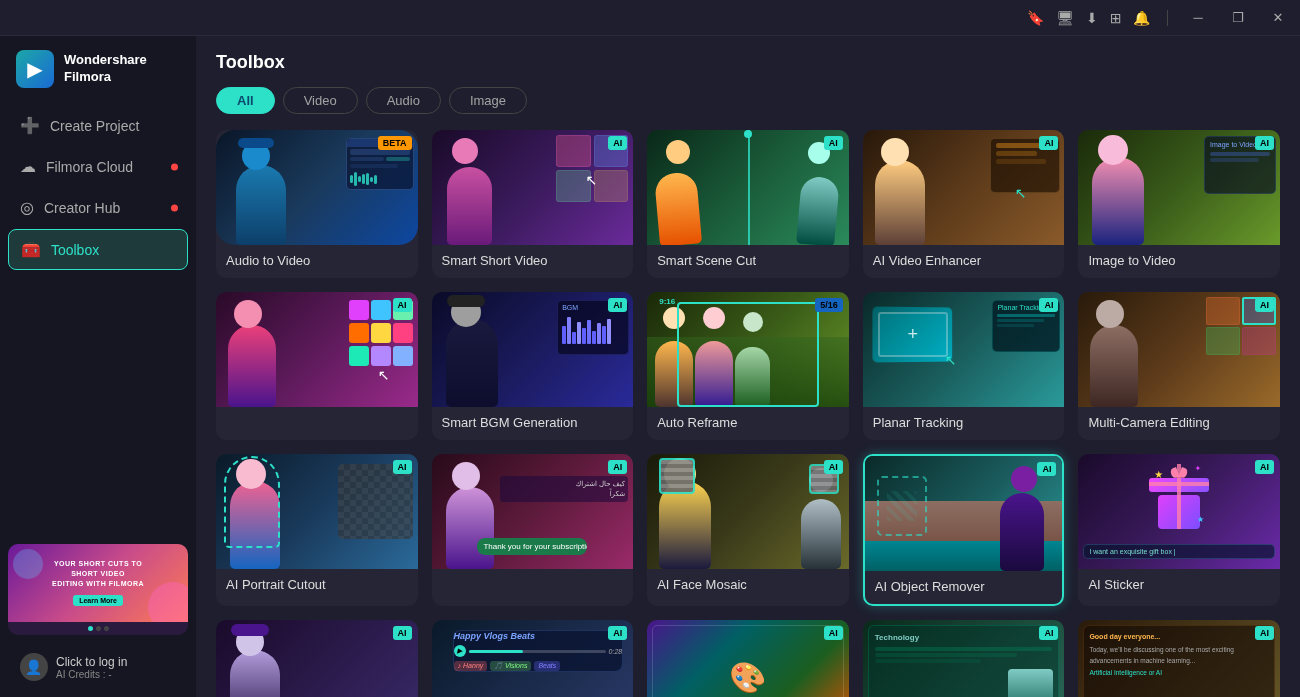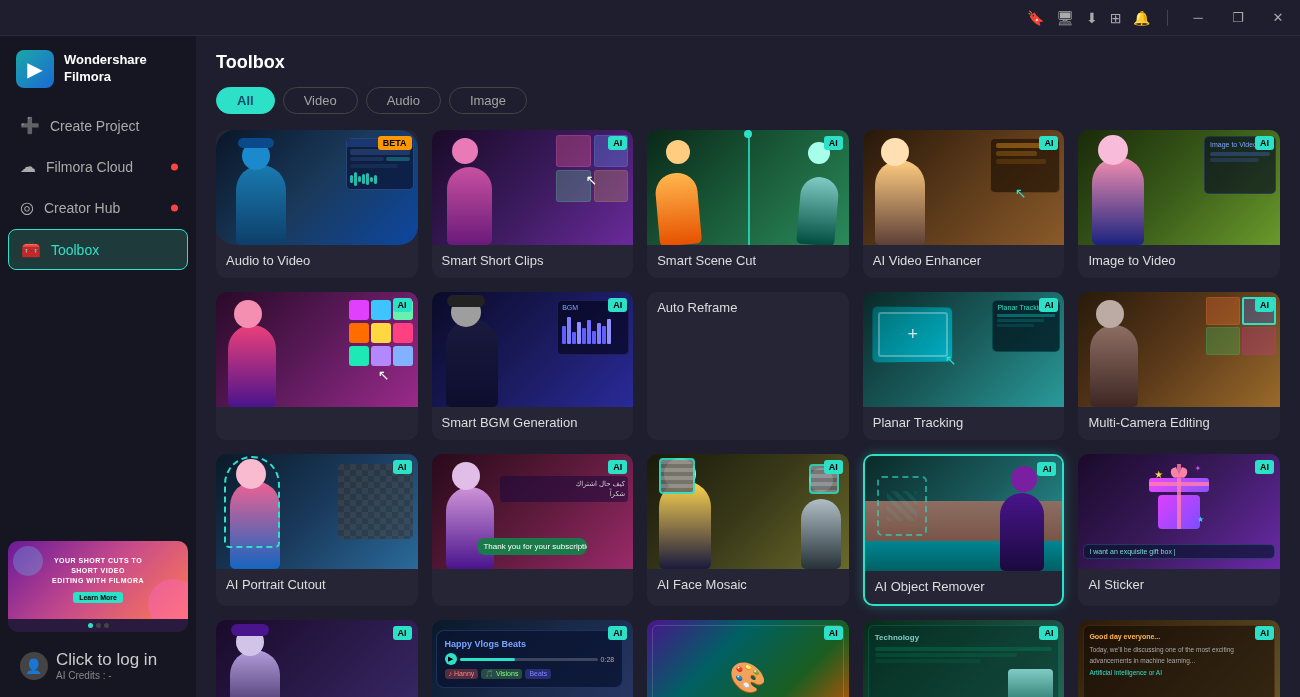--- a/index.html
+++ b/index.html
@@ -170,21 +170,21 @@
     .avatar {
       width: 28px;
       height: 28px;
       border-radius: 50%;
       background: #444;
       display: flex;
       align-items: center;
       justify-content: center;
       font-size: 14px;
     }
-    .user-info { font-size: 17px; color: #ccc; }
+    .user-info { font-size: 12px; color: #ccc; }
     .user-credits { font-size: 10px; color: #888; }
 
     
     .main-content {
       flex: 1;
       background: #1e1e2e;
       overflow-y: auto;
       padding: 16px 20px;
     }
     .main-content::-webkit-scrollbar { width: 6px; }
@@ -499,21 +499,21 @@
               <div style="height:32px;background:rgba(255,100,150,0.3);border-radius:3px;border:1px solid rgba(255,100,200,0.2);"></div>
               <div style="height:32px;background:rgba(100,150,255,0.3);border-radius:3px;border:1px solid rgba(100,150,255,0.2);"></div>
               <div style="height:32px;background:rgba(100,200,150,0.3);border-radius:3px;border:1px solid rgba(100,200,150,0.2);"></div>
               <div style="height:32px;background:rgba(200,150,100,0.3);border-radius:3px;border:1px solid rgba(200,150,100,0.2);"></div>
             </div>
 
             <div style="position:absolute;right:36px;top:42px;font-size:14px;color:#fff;">↖</div>
           </div>
           <div class="badge">AI</div>
         </div>
-        <div class="tool-name">Smart Short Clips</div>
+        <div class="tool-name">Smart Short Video</div>
       </div>
 
       <div class="tool-card">
         <div class="tool-thumb thumb-smart-scene">
           <div class="tool-thumb-inner">
 
             <div style="position:absolute;width:42px;height:72px;background:linear-gradient(180deg,#ffb74d,#e65100);border-radius:20px 20px 5px 5px;left:10px;bottom:0;transform:rotate(-5deg);"></div>
             <div style="position:absolute;width:24px;height:24px;background:#ffcc80;border-radius:50%;left:19px;top:10px;"></div>
             <div style="position:absolute;width:38px;height:68px;background:linear-gradient(180deg,#80cbc4,#004d40);border-radius:20px 20px 5px 5px;right:12px;bottom:0;transform:rotate(5deg);"></div>
             <div style="position:absolute;width:22px;height:22px;background:#a7ffeb;border-radius:50%;right:19px;top:12px;"></div>
@@ -620,20 +620,37 @@
                 <div style="width:4px;height:85%;background:#9090ff;border-radius:1px;"></div>
               </div>
             </div>
           </div>
           <div class="badge">AI</div>
         </div>
         <div class="tool-name">Smart BGM Generation</div>
       </div>
 
       <div class="tool-card">
+        <div class="tool-thumb thumb-auto-reframe">
+          <div class="tool-thumb-inner">
+
+            <div style="position:absolute;bottom:0;left:0;right:0;height:70px;background:linear-gradient(180deg,rgba(50,100,30,0.5),rgba(20,60,10,0.8));"></div>
+            <div style="position:absolute;width:38px;height:66px;background:linear-gradient(180deg,#ffb74d,#4e342e);border-radius:19px 19px 5px 5px;left:8px;bottom:0;"></div>
+            <div style="position:absolute;width:22px;height:22px;background:#ffe0b2;border-radius:50%;left:16px;top:15px;"></div>
+            <div style="position:absolute;width:38px;height:66px;background:linear-gradient(180deg,#ef9a9a,#311b92);border-radius:19px 19px 5px 5px;left:48px;bottom:0;"></div>
+            <div style="position:absolute;width:22px;height:22px;background:#ffcdd2;border-radius:50%;left:56px;top:15px;"></div>
+            <div style="position:absolute;width:35px;height:60px;background:linear-gradient(180deg,#a5d6a7,#1b5e20);border-radius:17px 17px 5px 5px;left:88px;bottom:0;"></div>
+            <div style="position:absolute;width:20px;height:20px;background:#c8e6c9;border-radius:50%;left:96px;top:20px;"></div>
+
+            <div style="position:absolute;border:2px solid #2de0c8;border-radius:4px;left:30px;top:10px;right:30px;bottom:0;"></div>
+
+            <div style="position:absolute;top:5px;left:12px;font-size:8px;color:#2de0c8;font-weight:700;">9:16</div>
+          </div>
+          <div class="badge beta" style="background:#1565c0;">5/16</div>
+        </div>
         <div class="tool-name">Auto Reframe</div>
       </div>
 
       <div class="tool-card">
         <div class="tool-thumb thumb-planar">
           <div class="tool-thumb-inner">
 
             <div style="position:absolute;left:10px;top:15px;width:80px;height:55px;background:linear-gradient(135deg,#006064,#00acc1);border-radius:5px;transform:perspective(200px) rotateY(5deg);"></div>
             <div style="position:absolute;left:15px;top:20px;width:70px;height:45px;border:2px solid rgba(255,255,255,0.3);border-radius:3px;">
               <div style="width:100%;height:100%;background:rgba(0,188,212,0.2);display:flex;align-items:center;justify-content:center;font-size:18px;color:rgba(255,255,255,0.8);">+</div>
@@ -776,21 +793,21 @@
           </div>
           <div class="badge">AI</div>
         </div>
 
       </div>
 
       <div class="tool-card">
         <div class="tool-thumb thumb-row4-2">
           <div class="tool-thumb-inner">
 
-            <div style="position:absolute;top:10px;left:4px;right:10px;background:rgba(10,20,50,0.8);border-radius:8px;padding:8px;border:1px solid rgba(100,160,255,0.2);">
+            <div style="position:absolute;top:10px;left:21px;right:10px;background:rgba(10,20,50,0.8);border-radius:8px;border:1px solid rgba(100,160,255,0.2);font-style:italic;">
               <div style="font-size:9px;color:#7ba4ff;font-weight:600;margin-bottom:4px;">Happy Vlogs Beats</div>
               <div style="display:flex;align-items:center;gap:3px;margin-bottom:4px;">
                 <div style="width:12px;height:12px;background:#2de0c8;border-radius:50%;display:flex;align-items:center;justify-content:center;font-size:7px;color:#000;">▶</div>
                 <div style="flex:1;height:3px;background:rgba(255,255,255,0.2);border-radius:2px;">
                   <div style="width:40%;height:100%;background:#2de0c8;border-radius:2px;"></div>
                 </div>
                 <div style="font-size:7px;color:#aaa;">0:28</div>
               </div>
               <div style="display:flex;gap:3px;">
                 <div style="background:rgba(255,100,100,0.3);padding:1px 4px;border-radius:3px;font-size:7px;color:#ff8080;">♪ Hanny</div>

